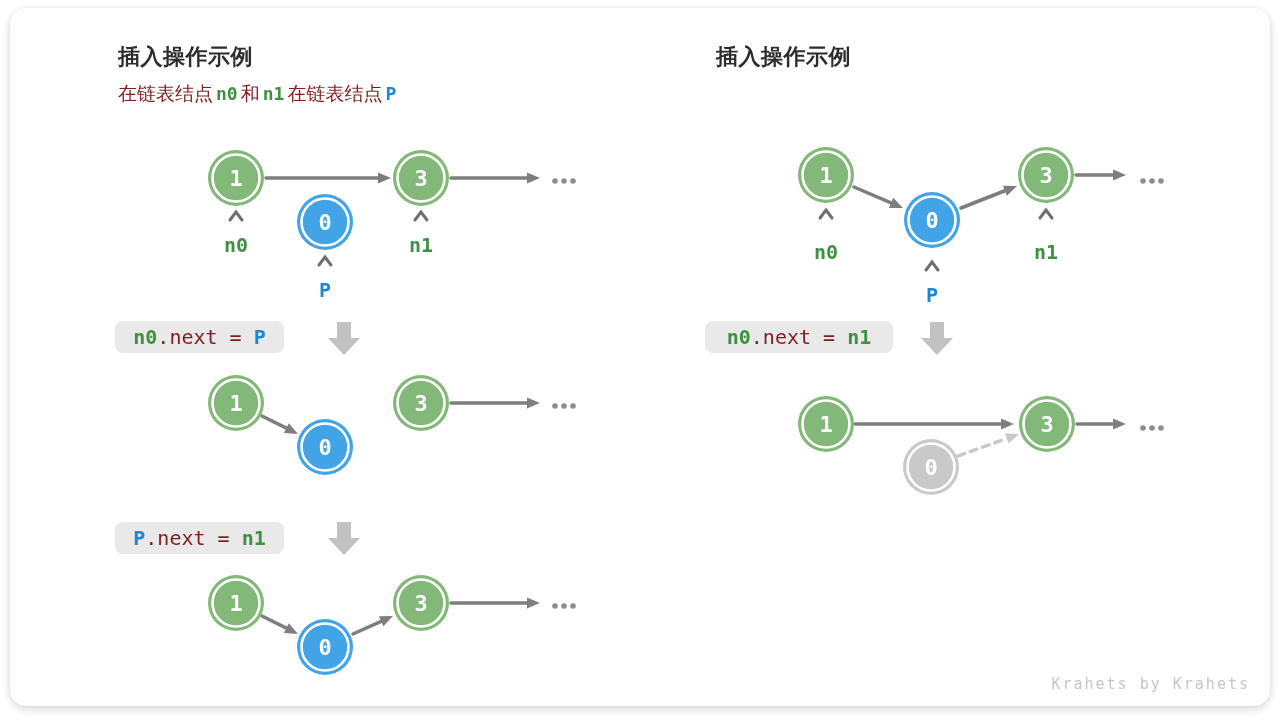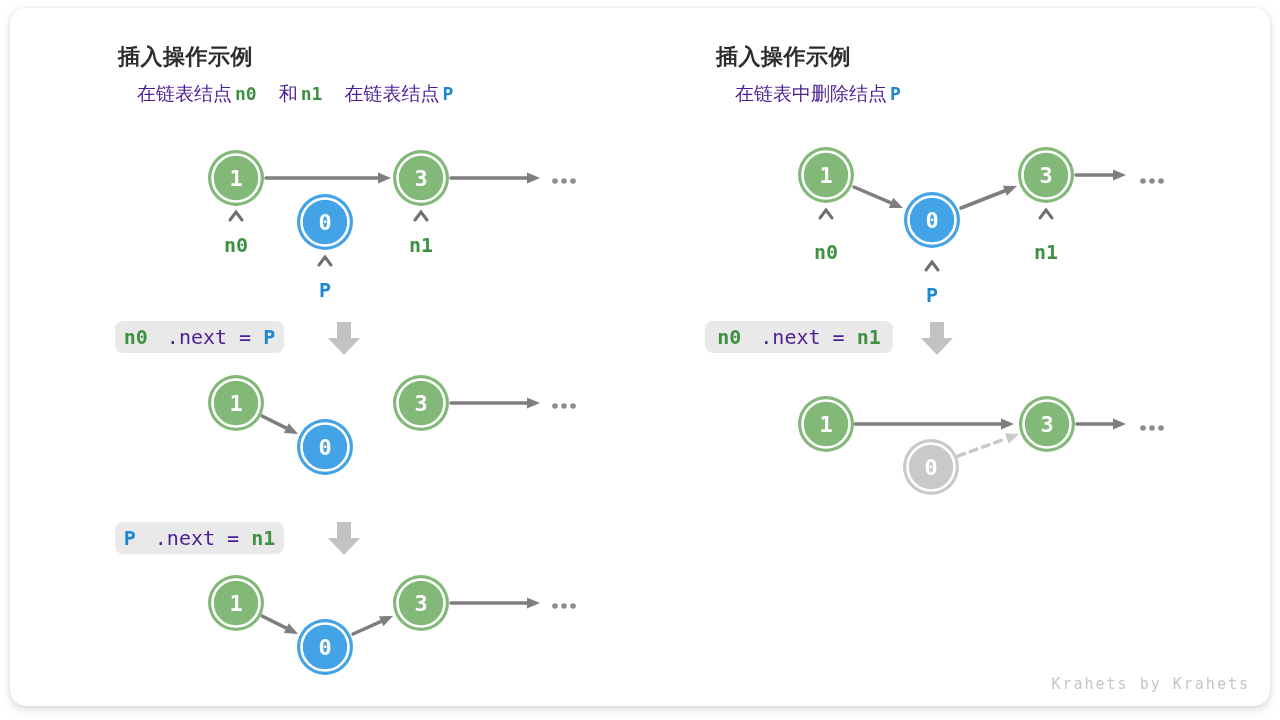--- a/index.html
+++ b/index.html
@@ -10,41 +10,40 @@
           background:#ffffff; border-radius:16px;
           box-shadow:0 3px 10px rgba(0,0,0,0.16), 0 0 2px rgba(0,0,0,0.08); }
   #diagram { position:absolute; left:0; top:0; width:1280px; height:720px; }
   .panel-title { position:absolute; font-size:22px; font-weight:bold; color:#2d2d2d;
                  letter-spacing:0.5px; white-space:nowrap; }
   .panel-subtitle { position:absolute; font-size:19px; color:#3d3d3d; white-space:nowrap; }
   .panel-subtitle .tok { font-family:"DejaVu Sans Mono", monospace; font-weight:bold;
                          font-size:18px; margin:0 3px; }
   .c-green { color:#3f9142; }
   .c-blue  { color:#1e87d2; }
-  .c-plain { color:#4c1d95;margin-left:19px; }
+  .c-plain { color:#7f1d1d; }
   .code-box { position:absolute; background:#e9e9e9; border-radius:8px;
               display:flex; align-items:center; justify-content:center;
               font-family:"DejaVu Sans Mono", monospace; font-size:20px;
               white-space:pre; }
   .code-box .tok { font-weight:bold; }
   .footer { position:absolute; right:30px; top:675px;
             font-family:"DejaVu Sans Mono", monospace; font-size:15px;
             letter-spacing:2px; color:#c6c6c6; }
 </style>
 </head>
 <body>
 
 <div id="stage">
   <div class="card"></div>
 
   <div class="panel-title" id="title0" style="left: 118px; top: 42px;">插入操作示例</div>
   <div class="panel-subtitle" id="sub0" style="left: 118px; top: 81px;"><span class="c-plain">在链表结点</span><span class="tok c-green">n0</span><span class="c-plain">和</span><span class="tok c-green">n1</span><span class="c-plain">在链表结点</span><span class="tok c-blue">P</span></div>
 
   <div class="panel-title" id="title1" style="left: 716px; top: 42px;">插入操作示例</div>
-  <div class="panel-subtitle" id="sub1" style="left: 716px; top: 81px;"><span class="c-plain">在链表中删除结点</span><span class="tok c-blue">P</span></div>
 
   <svg id="diagram" viewBox="0 0 1280 720" xmlns="http://www.w3.org/2000/svg">
       <g>
         <line x1="266" y1="178" x2="378" y2="178" stroke="#7e7e7e" stroke-width="3.5" stroke-linecap="round"></line>
         <polygon points="391,178 378,183.5 378,172.5" fill="#7e7e7e"></polygon>
       </g>
       <g>
         <line x1="451" y1="178" x2="527" y2="178" stroke="#7e7e7e" stroke-width="3.5" stroke-linecap="round"></line>
         <polygon points="540,178 527,183.5 527,172.5" fill="#7e7e7e"></polygon>
       </g>

